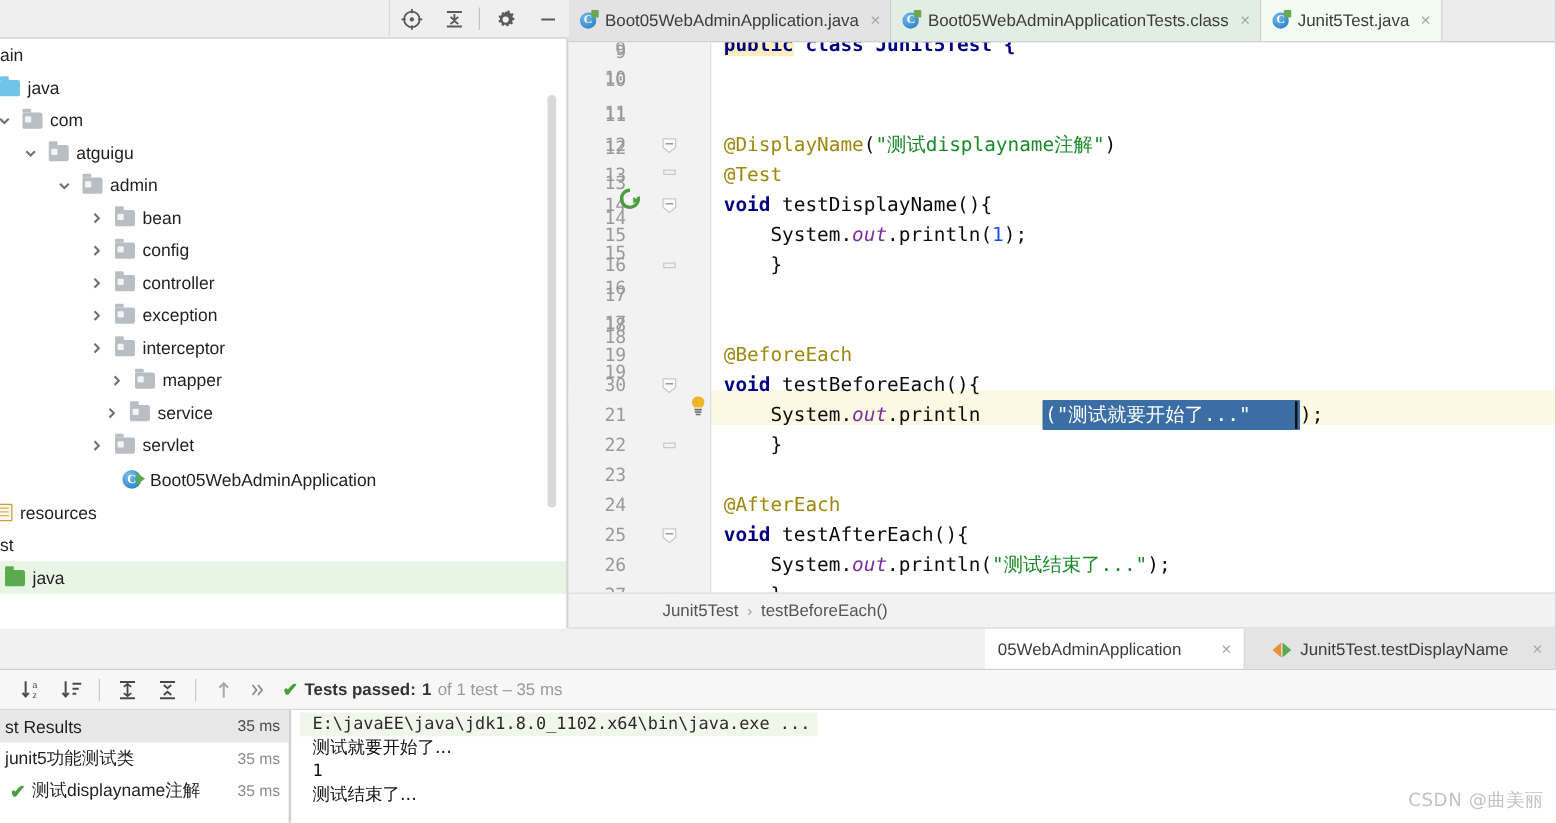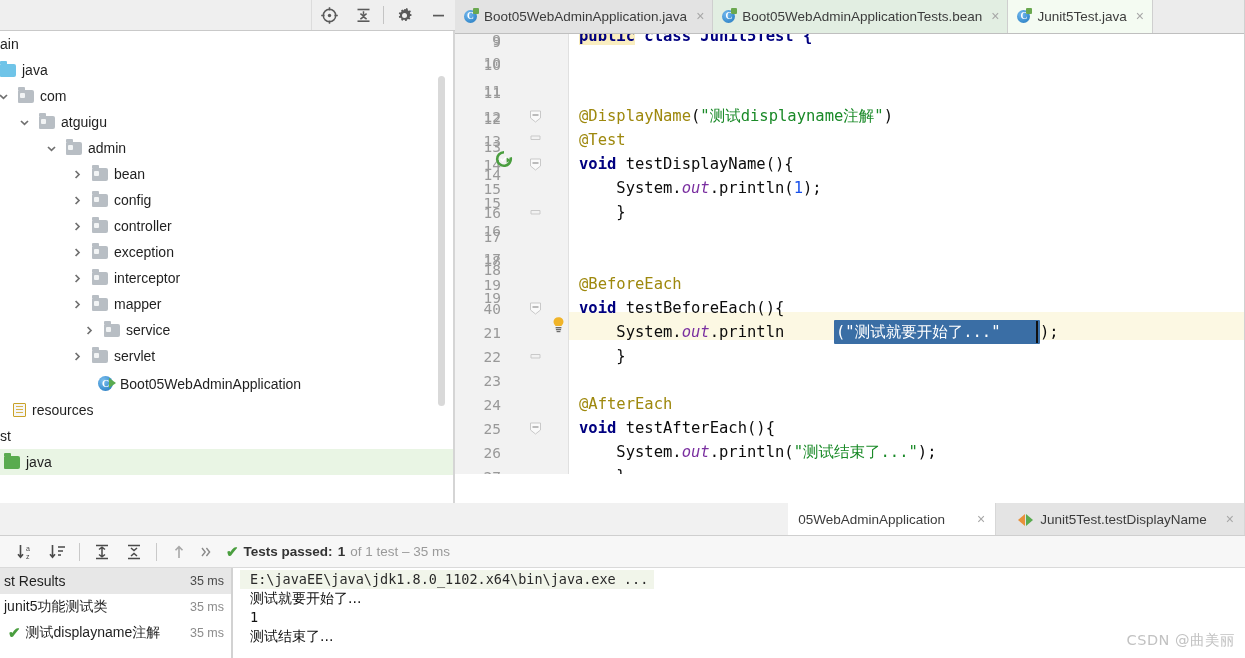--- a/index.html
+++ b/index.html
@@ -291,21 +291,21 @@
           <span class="flag"></span>
       </span>
       <span>Boot05WebAdminApplication.java</span>
       <span class="tabx">×</span>
     </div>
     <div class="etab tinted">
       <span class="jicon">
         <span class="c">C</span>
           <span class="flag"></span>
       </span>
-      <span>Boot05WebAdminApplicationTests.bean</span>
+      <span>Boot05WebAdminApplicationTests.class</span>
       <span class="tabx">×</span>
     </div>
     <div class="etab active">
       <span class="jicon">
         <span class="c">C</span>
           <span class="flag"></span>
       </span>
       <span>Junit5Test.java</span>
       <span class="tabx">×</span>
     </div>
@@ -391,21 +391,21 @@
     </div>
     <div class="trow" style="top:234px;position:absolute;left:0;width:438px;text-align:center;">
       <span class="arrow" style="margin-left:70px">
         <svg width="11" height="11" viewBox="0 0 11 11">
             <path d="M3.6 2l3.4 3.5L3.6 9" fill="none" stroke="#707070" stroke-width="1.7"></path>
           </svg>
       </span>
       <span class="folder" style="margin-left:8px"></span>
       <span>interceptor</span>
     </div>
-    <div class="trow" style="top:260px;position:absolute;left:0;width:438px;">
+    <div class="trow" style="top:260px;position:absolute;left:16px;width:438px;">
       <span class="arrow" style="margin-left:70px">
         <svg width="11" height="11" viewBox="0 0 11 11">
             <path d="M3.6 2l3.4 3.5L3.6 9" fill="none" stroke="#707070" stroke-width="1.7"></path>
           </svg>
       </span>
       <span class="folder" style="margin-left:8px"></span>
       <span>mapper</span>
     </div>
     <div class="trow" style="top:286px;position:absolute;left:12px;width:438px;">
       <span class="arrow" style="margin-left:70px">
@@ -427,21 +427,21 @@
     </div>
 
     <div class="trow" style="top:340px;position:absolute;left:0;width:438px;padding-left:98px;">
       <span class="sbapp">
         <span class="c">C</span>
           <span class="play"></span>
       </span>
       <span>Boot05WebAdminApplication</span>
     </div>
 
-    <div class="trow" style="top:366px;position:absolute;left:0;width:438px;padding-left:16px;">
+    <div class="trow" style="top:366px;position:absolute;left:0;width:438px;padding-left:0px;">
       <span class="resicon" style="margin-left:-3px"></span>
       <span>resources</span>
     </div>
 
     <div class="trow" style="top:392px;position:absolute;left:0;width:438px;">
       <span>st</span>
     </div>
 
     <div class="trow sel-green" style="top:418px;position:absolute;left:0;width:455px;">
       <span class="folder srcfolder green" style="margin-left:4px"></span>
@@ -477,21 +477,21 @@
     <div class="ln" style="top:17px">10</div>
     <div class="ln" style="top:45px">11</div>
     <div class="ln" style="top:69px">12</div>
     <div class="ln" style="top:93px">13</div>
     <div class="ln" style="top:117px">14</div>
     <div class="ln" style="top:141px">15</div>
     <div class="ln" style="top:165px">16</div>
     <div class="ln" style="top:189px">17</div>
     <div class="ln" style="top:213px">18</div>
     <div class="ln" style="top:237px">19</div>
-    <div class="ln" style="top:261px">40</div>
+    <div class="ln" style="top:261px">30</div>
     <div class="ln" style="top:285px">21</div>
     <div class="ln" style="top:309px">22</div>
     <div class="ln" style="top:333px">23</div>
     <div class="ln" style="top:357px">24</div>
     <div class="ln" style="top:381px">25</div>
     <div class="ln" style="top:405px">26</div>
     <div class="ln" style="top:429px">27</div>
 
     <div class="fold" style="top:76px">
       <svg width="13" height="13" viewBox="0 0 13 13">
@@ -583,20 +583,25 @@
 
     <div class="codeline" style="top:380px"><span class="kw">void</span><span> testAfterEach(){</span></div>
 
     <div class="codeline" style="top:404px"><span>    System.</span><span class="fld">out</span><span>.println(</span><span class="str">"测试结束了..."</span><span>);</span></div>
 
     <div class="codeline" style="top:428px">    }</div>
 
     <div id="ed-scroll"></div>
   </div>
 
+  <div id="breadcrumb" class="abs nosel">
+    <span>Junit5Test</span>
+    <span class="sepr">›</span>
+    <span>testBeforeEach()</span>
+  </div>
 
   <div id="runpanel" class="abs">
 
     <div id="run-tabs" class="nosel">
       <div class="rtab plain" style="width:208px;justify-content:flex-start">
         <span>05WebAdminApplication</span>
         <span class="tabx" style="margin-left:auto">×</span>
       </div>
       <div class="rtab active" style="padding-left:22px">
         <span class="rjicon"></span>

